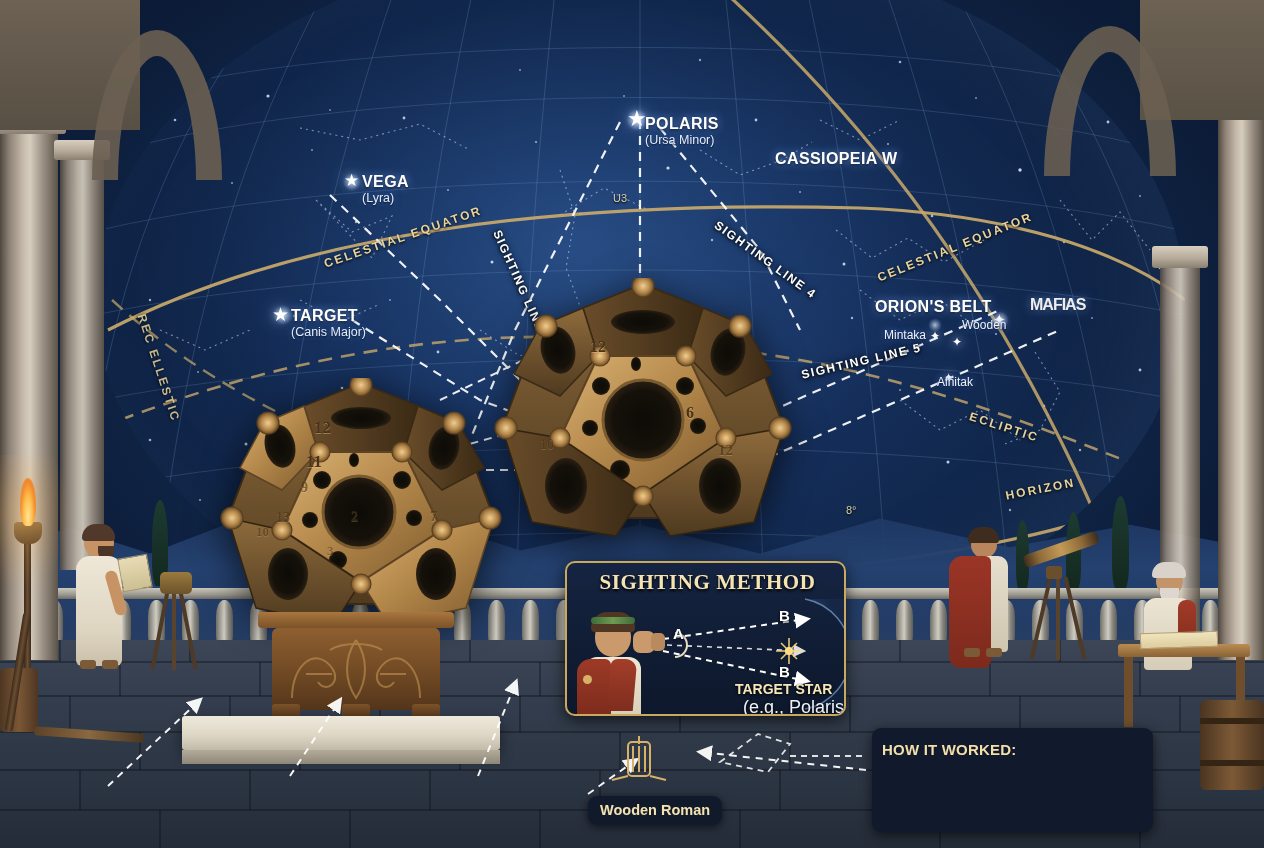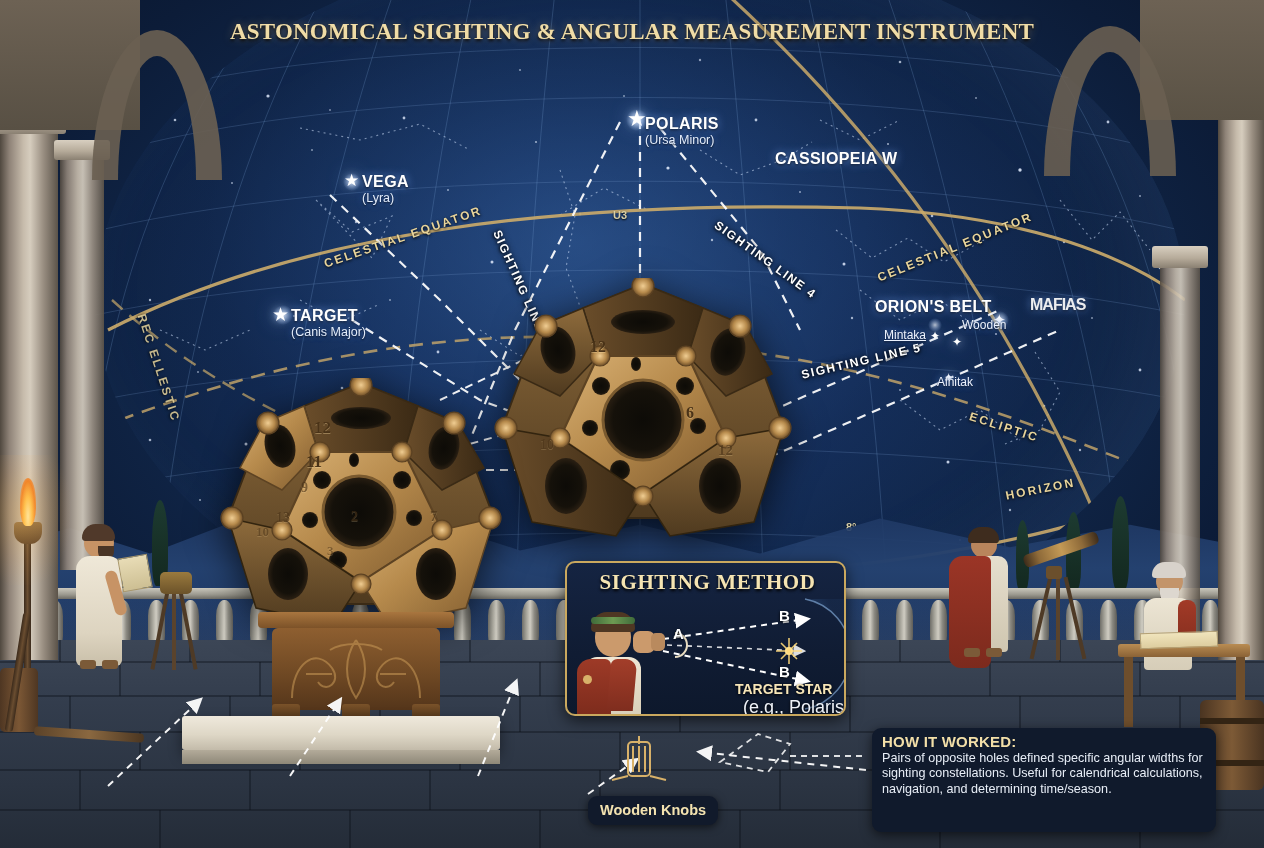--- a/index.html
+++ b/index.html
@@ -116,22 +116,22 @@
     color: #e8d49a; font-size: 12px; font-weight: bold;
     letter-spacing: 2.2px; white-space: nowrap;
     text-shadow: 0 1px 3px #000;
   }
   .sight-label {
     color: #ffffff; font-size: 12px; font-weight: bold;
     letter-spacing: 1.6px; white-space: nowrap;
     text-shadow: 0 1px 3px #000, 0 0 6px rgba(0,0,0,0.8);
   }
   .deg-label {
-    color: #d9cfa6; font-size: 11px; font-weight: bold;
-    text-shadow: 0 1px 2px #000; white-space: nowrap; margin-top: 17px;
+    color: #d9cfa6; font-size: 11px; font-weight: normal;
+    text-shadow: 0 1px 2px #000; white-space: nowrap;
   }
   .star-glyph {
     color: #ffffff;
     text-shadow: 0 0 10px #cfe2ff, 0 0 20px #7fa8e8;
     line-height: 1;
   }
 
   
   .callout {
     background: #111a2b;
@@ -172,24 +172,24 @@
   .panel-target {
     color: #f7e6b8; font-size: 14px; font-weight: bold;
     text-shadow: 0 1px 3px #000; white-space: nowrap;
   }
   .panel-target-sub {
     color: #eef2f8; font-size: 18px;
     text-shadow: 0 1px 3px #000; white-space: nowrap;
   }
 
   #how-panel {
-    left: 872px; top: 728px; width: 344px; height: 104px;
+    left: 872px; top: 728px; width: 281px; height: 104px;
     background: #101a2c;
     border-radius: 9px;
-    padding: 6px 10px;
+    padding: 14px 10px;
     box-shadow: 0 3px 12px rgba(0,0,0,0.6);
   }
   #how-title {
     color: #f3dfa8; font-size: 15px; font-weight: bold;
     letter-spacing: 0.2px; line-height: 1.05;
   }
   #how-body {
     color: #e8eef7; font-size: 12.6px; line-height: 1.24;
     margin-top: 1px;
   }
@@ -356,21 +356,20 @@
 
   <div class="abs star-glyph" style="left:627px;top:108px;font-size:22px;">★</div>
   <div class="abs star-glyph" style="left:344px;top:172px;font-size:17px;">★</div>
   <div class="abs star-glyph" style="left:272px;top:305px;font-size:19px;">★</div>
   <div class="abs star-glyph" style="left:993px;top:312px;font-size:15px;">✦</div>
   <div class="abs star-glyph" style="left:930px;top:330px;font-size:12px;">✦</div>
   <div class="abs star-glyph" style="left:952px;top:336px;font-size:12px;">✦</div>
   <div class="abs star-glyph" style="left:944px;top:372px;font-size:11px;">✦</div>
 
   <div class="abs" id="title-wrap">
-    <div id="sub-title">ASTONOMICAL SIGHTING &amp; ANGULAR MEASUREMENT INSTRUMENT</div>
   </div>
 
   <div class="abs" style="left:645px;top:115px;">
     <div class="star-name">POLARIS</div>
     <div class="star-sub">(Ursa Minor)</div>
   </div>
 
   <div class="abs" style="left:362px;top:173px;">
     <div class="star-name">VEGA</div>
     <div class="star-sub">(Lyra)</div>
@@ -380,21 +379,21 @@
     <div class="star-name">TARGET</div>
     <div class="star-sub">(Canis Major)</div>
   </div>
 
   <div class="abs star-name" style="left:775px;top:150px;">CASSIOPEIA W</div>
 
   <div class="abs star-name" style="left:875px;top:298px;">ORION'S BELT</div>
 
   <div class="abs star-name" style="left:1030px;top:296px;opacity:0.92;letter-spacing:-1px;">MAFIAS</div>
 
-  <div class="abs star-minor" style="left:884px;top:328px;text-decoration:underline;">Mintaka</div>
+  <div class="abs star-minor" style="left:884px;top:328px;">Mintaka</div>
   <div class="abs star-minor" style="left:962px;top:318px;">Wooden</div>
   <div class="abs star-minor" style="left:937px;top:375px;">Alnitak</div>
 
   <div class="abs curve-label" style="left:320px;top:230px;transform:rotate(-19deg);">CELESTIAL EQUATOR</div>
   <div class="abs curve-label" style="left:872px;top:240px;transform:rotate(-22deg);">CELESTIAL EQUATOR</div>
   <div class="abs curve-label" style="left:968px;top:420px;transform:rotate(18deg);">ECLIPTIC</div>
   <div class="abs curve-label" style="left:1005px;top:482px;transform:rotate(-11deg);">HORIZON</div>
   <div class="abs curve-label" style="left:148px;top:312px;transform:rotate(72deg);transform-origin:left top;opacity:0.85;">REC ELLESTIC</div>
 
   <div class="abs sight-label" style="left:503px;top:228px;transform:rotate(66deg);transform-origin:left top;">SIGHTING LINE 1</div>
@@ -789,23 +788,22 @@
 
     <div class="abs panel-mark" style="left:106px;top:62px;">A</div>
     <div class="abs panel-mark" style="left:212px;top:44px;">B</div>
     <div class="abs panel-mark" style="left:212px;top:100px;">B</div>
     <div class="abs panel-target" style="left:168px;top:118px;">TARGET STAR</div>
     <div class="abs panel-target-sub" style="left:176px;top:134px;">(e.g., Polaris)</div>
   </div>
 
   <div class="abs" id="how-panel">
     <div id="how-title">HOW IT WORKED:</div>
-    <div id="how-body">Pairs of opposite holes defined specific angular widths for sighting constellations. Useful for calendrical calculations, navigation, and determining time/season.</div>
   </div>
 
 
 
 
   <div class="abs callout" style="left:588px;top:796px;">
-    <div class="c-title">Wooden Knobs</div>
+    <div class="c-title">Wooden Roman</div>
   </div>
 
 </div>
 
 </body></html>

